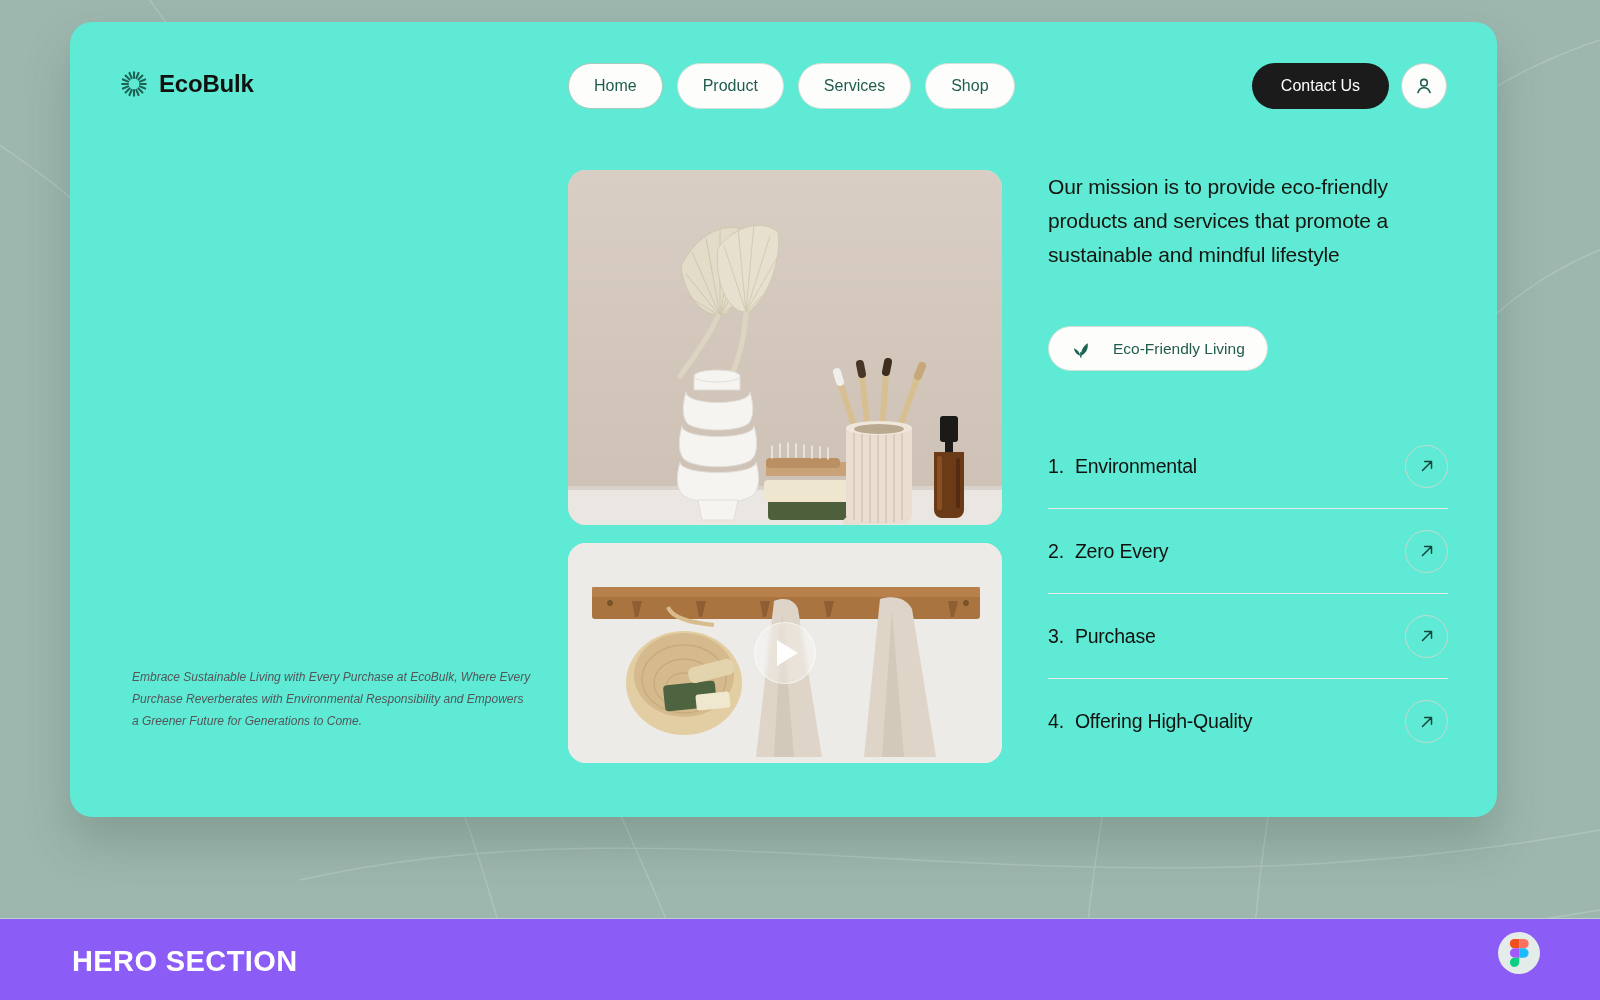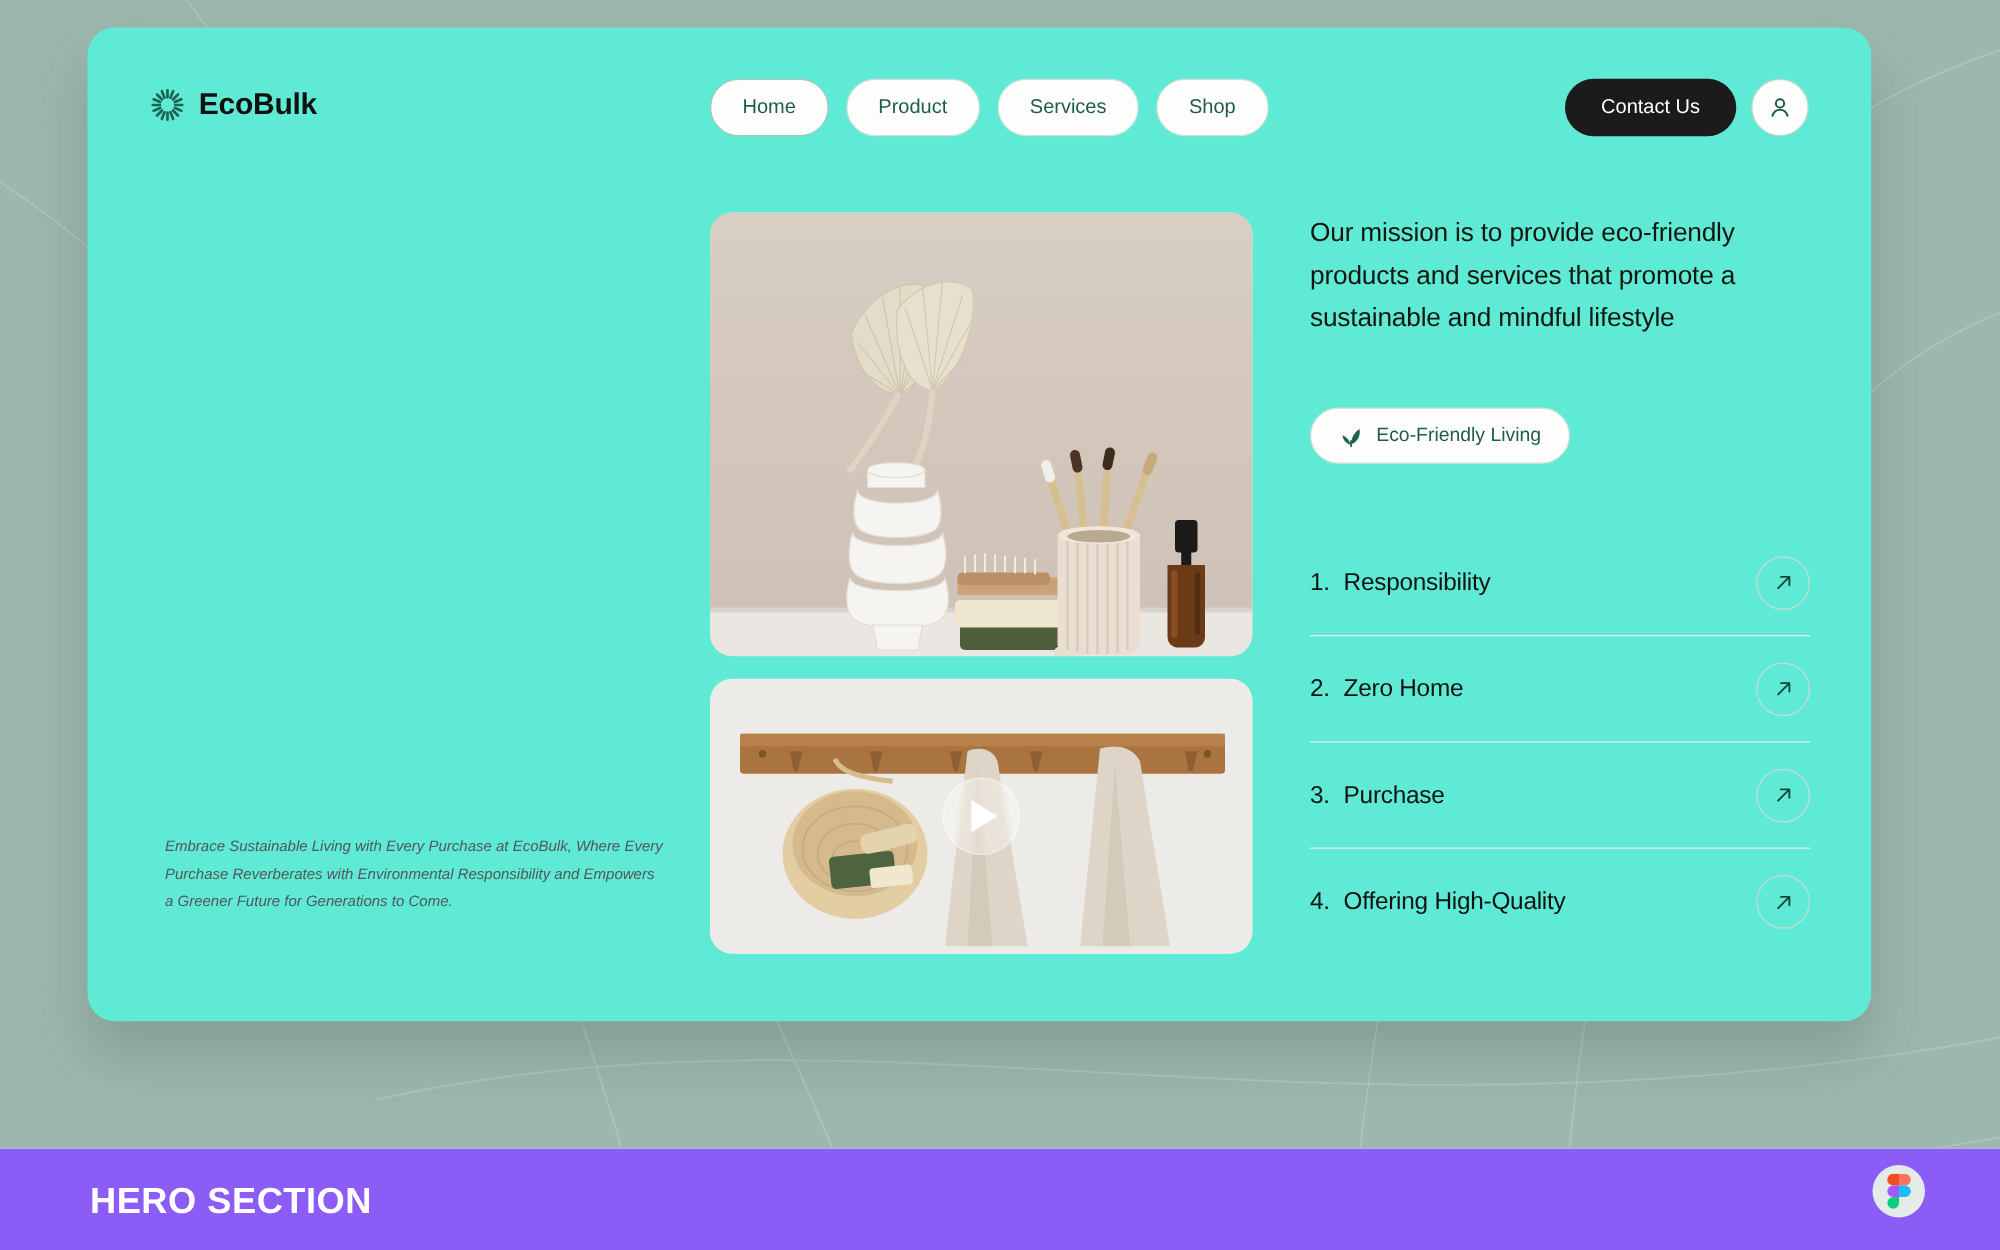--- a/index.html
+++ b/index.html
@@ -121,21 +121,21 @@
   }
 
   
   .right-col { position:absolute; left:978px; top:148px; width:400px; }
   .mission {
     font-size:21px; line-height:1.62; color:#15160f;
     letter-spacing:-.15px;
   }
   .eco-pill {
     margin-top:54px;
-    display:inline-flex; align-items:center; gap:10px;
+    display:inline-flex; align-items:center; gap:22px;
     height:45px; padding:0 22px;
     border:1px solid #cfe0d8; border-radius:23px;
     background:#fdfdfc;
     font-size:15.5px; color:#1f5c4d;
     cursor:pointer;
   }
 
   .feature-list { margin-top:53px; }
   .feature-row {
     display:flex; align-items:center; justify-content:space-between;
@@ -411,33 +411,33 @@
         <path d="M11.8 21.6 V 16.4" stroke="#1d6354" stroke-width="1.7" stroke-linecap="round"></path>
       </svg>
       <span>Eco-Friendly Living</span>
     </div>
 
     <div class="feature-list">
 
       <div class="feature-row">
         <div class="feature-label">
           <span class="feature-num">1.</span>
-          <span>Responsibility</span>
+          <span>Environmental</span>
         </div>
         <div class="arrow-btn">
           <svg width="18" height="18" viewBox="0 0 24 24">
             <path d="M6 18 L18 6 M9 6 h9 v9" fill="none" stroke="#14463a" stroke-width="2" stroke-linecap="round" stroke-linejoin="round"></path>
           </svg>
         </div>
       </div>
 
       <div class="feature-row">
         <div class="feature-label">
           <span class="feature-num">2.</span>
-          <span>Zero Home</span>
+          <span>Zero Every</span>
         </div>
         <div class="arrow-btn">
           <svg width="18" height="18" viewBox="0 0 24 24">
             <path d="M6 18 L18 6 M9 6 h9 v9" fill="none" stroke="#14463a" stroke-width="2" stroke-linecap="round" stroke-linejoin="round"></path>
           </svg>
         </div>
       </div>
 
       <div class="feature-row">
         <div class="feature-label">

